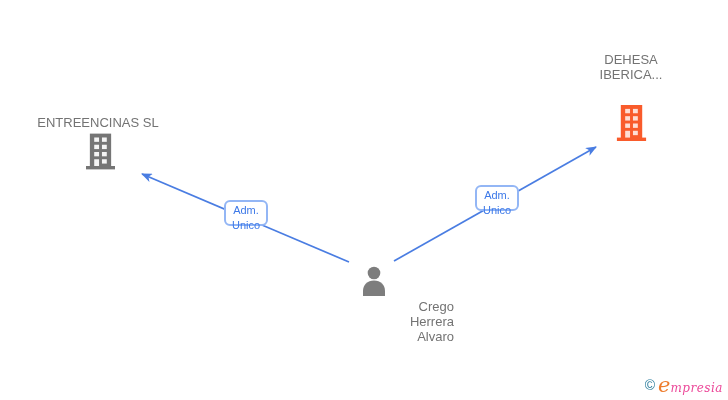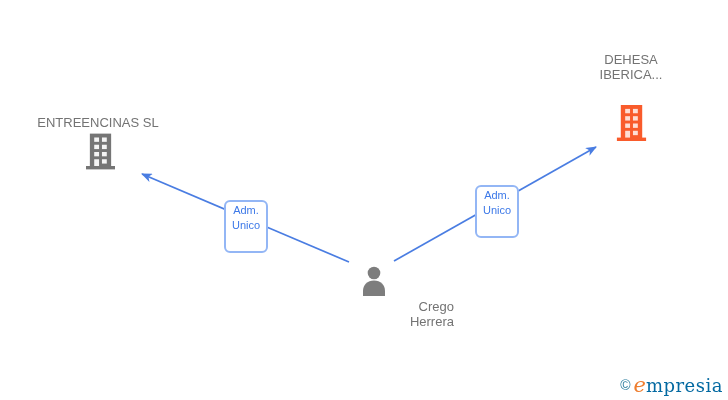--- a/index.html
+++ b/index.html
@@ -24,21 +24,21 @@
     line-height: 15px;
     text-align: center;
     width: 160px;
     cursor: default;
   }
   .node-label span { display: block; }
   .node-icon { position: absolute; }
   .edge-label {
     position: absolute;
     width: 44px;
-    height: 53px;
+    height: 26px;
     box-sizing: border-box;
     background: #ffffff;
     border: 2px solid #93b6f5;
     border-radius: 6px;
     color: #3d79e8;
     font-size: 11px;
     line-height: 15px;
     text-align: center;
     padding-top: 1px;
   }
@@ -57,22 +57,23 @@
     margin-right: 3px;
   }
   .watermark .brand-e {
     font-family: "DejaVu Serif", serif;
     font-style: italic;
     font-size: 21px;
     color: #ee7d2e;
   }
   .watermark .brand-rest {
     font-family: "DejaVu Serif", serif;
-    font-size: 18px;
-    color: #0369a1;
+    font-style: italic;
+    font-size: 12px;
+    color: #ec4899;
     letter-spacing: 0.5px;
   }
 </style>
 </head>
 <body>
 
 <div class="stage">
 
   <svg class="edges-layer">
     <defs>
@@ -127,20 +128,21 @@
 
   <svg class="node-icon" style="left:361px; top:266px;" width="26" height="30" viewBox="0 0 26 30">
     <g fill="#7d7d7d">
       <circle cx="13" cy="7" r="6.3"></circle>
       <path d="M13,14.6 C6.4,14.6 2,19.3 2,24.9 L2,30 L24,30 L24,24.9 C24,19.3 19.6,14.6 13,14.6 Z"></path>
     </g>
   </svg>
   <div class="node-label" style="left:294px; top:299px;text-align:right;">
     <span>Crego</span>
     <span>Herrera</span>
+    <span>Alvaro</span>
   </div>
 
   <div class="edge-label" style="left:224px; top:200px;">
     <span>Adm.</span>
     <span>Unico</span>
   </div>
   <div class="edge-label" style="left:475px; top:185px;">
     <span>Adm.</span>
     <span>Unico</span>
   </div>

